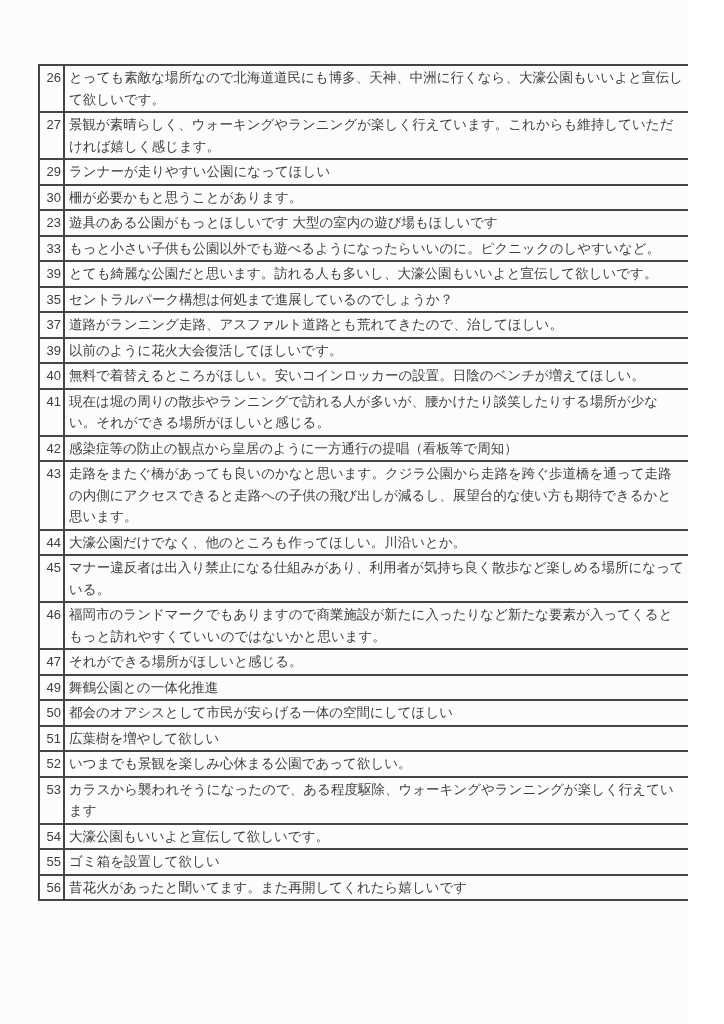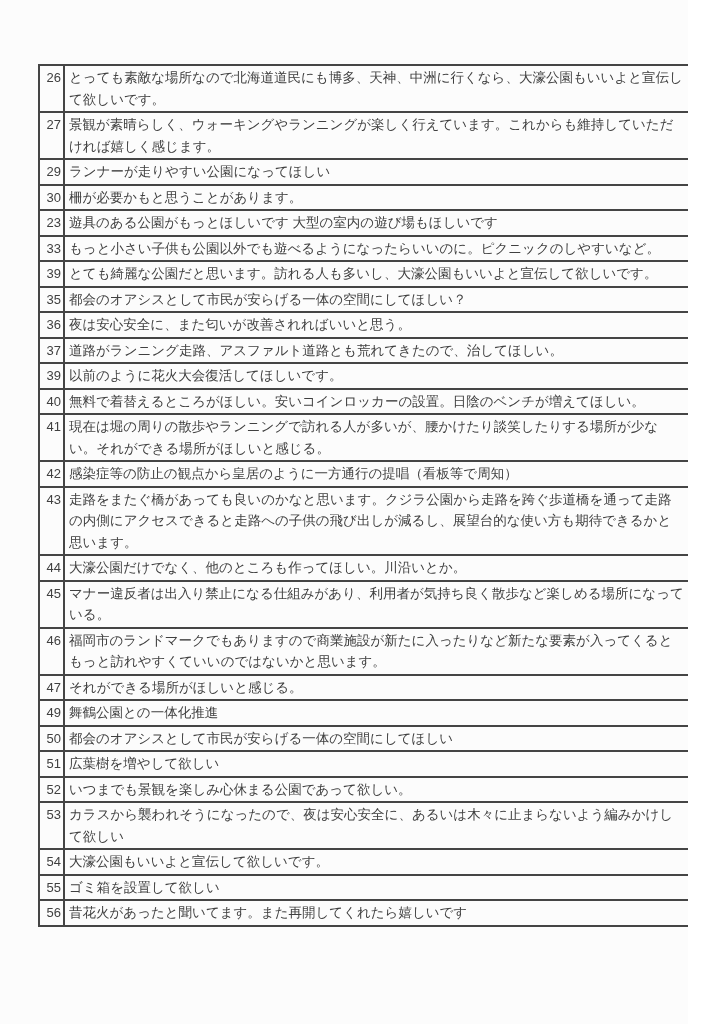--- a/index.html
+++ b/index.html
@@ -81,25 +81,21 @@
         <tr>
           <td class="no">33</td>
           <td class="txt">もっと小さい子供も公園以外でも遊べるようになったらいいのに。ピクニックのしやすいなど。</td>
         </tr>
         <tr>
           <td class="no">39</td>
           <td class="txt">とても綺麗な公園だと思います。訪れる人も多いし、大濠公園もいいよと宣伝して欲しいです。</td>
         </tr>
         <tr>
           <td class="no">35</td>
-          <td class="txt">都会のオアシスとして市民が安らげる一体の空間にしてほしい？</td>
-        </tr>
-        <tr>
-          <td class="no">36</td>
-          <td class="txt">夜は安心安全に、また匂いが改善されればいいと思う。</td>
+          <td class="txt">セントラルパーク構想は何処まで進展しているのでしょうか？</td>
         </tr>
         <tr>
           <td class="no">37</td>
           <td class="txt">道路がランニング走路、アスファルト道路とも荒れてきたので、治してほしい。</td>
         </tr>
         <tr>
           <td class="no">39</td>
           <td class="txt">以前のように花火大会復活してほしいです。</td>
         </tr>
         <tr>
@@ -145,21 +141,21 @@
         <tr>
           <td class="no">51</td>
           <td class="txt">広葉樹を増やして欲しい</td>
         </tr>
         <tr>
           <td class="no">52</td>
           <td class="txt">いつまでも景観を楽しみ心休まる公園であって欲しい。</td>
         </tr>
         <tr>
           <td class="no">53</td>
-          <td class="txt">カラスから襲われそうになったので、夜は安心安全に、あるいは木々に止まらないよう編みかけして欲しい</td>
+          <td class="txt">カラスから襲われそうになったので、ある程度駆除、ウォーキングやランニングが楽しく行えています</td>
         </tr>
         <tr>
           <td class="no">54</td>
           <td class="txt">大濠公園もいいよと宣伝して欲しいです。</td>
         </tr>
         <tr>
           <td class="no">55</td>
           <td class="txt">ゴミ箱を設置して欲しい</td>
         </tr>
         <tr>

